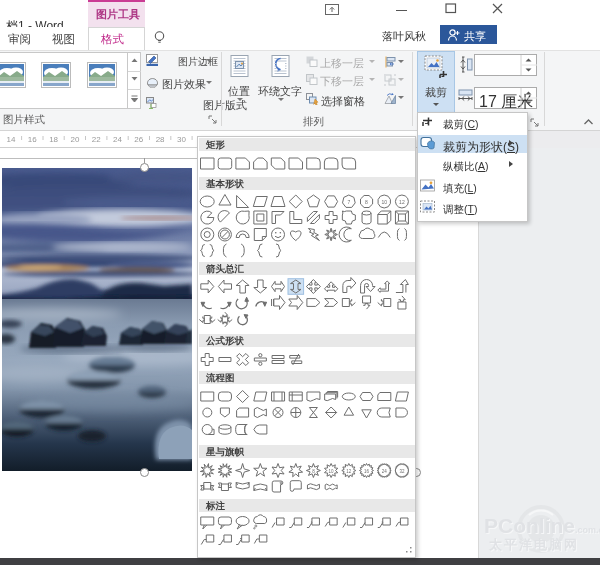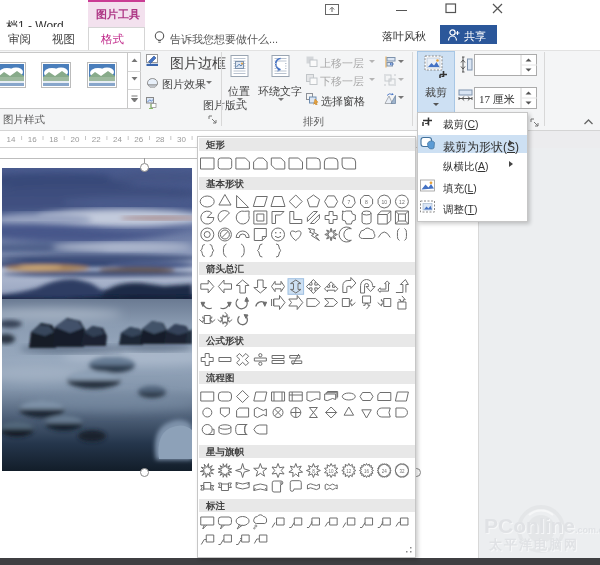--- a/index.html
+++ b/index.html
@@ -27,21 +27,20 @@
 
 <div class="abs" style="left:0;top:27px;width:600px;height:23px;background:#fff;"></div>
 <div class="abs" style="left:8px;top:32px;font-size:11.5px;color:#444;">审阅</div>
 <div class="abs" style="left:52px;top:32px;font-size:11.5px;color:#444;">视图</div>
 <div class="abs" style="left:88px;top:27px;width:57px;height:24px;background:#fff;border:1px solid #d5d5d5;border-bottom:none;"></div>
 <div class="abs" style="left:101px;top:32px;font-size:11.5px;color:#c0298a;font-family:Liberation Mono, monospace;">格式</div>
 <svg class="abs" style="left:153px;top:30px" width="13" height="15">
       <circle cx="6.5" cy="6" r="4.2" fill="none" stroke="#555" stroke-width="1.1"></circle>
       <path d="M5,10.5 h3 M5.3,12.2 h2.4" stroke="#555" stroke-width="1"></path>
     </svg>
-<div class="abs" style="left:170px;top:32px;font-size:11px;color:#595959;">告诉我您想要做什么...</div>
 <div class="abs" style="left:382px;top:29px;font-size:11px;color:#333;">落叶风秋</div>
 <div class="abs" style="left:440px;top:25px;width:57px;height:19px;background:#2b579a;"></div>
 <svg class="abs" style="left:447px;top:28px" width="14" height="14">
       <circle cx="5.5" cy="4.5" r="2.6" fill="none" stroke="#fff" stroke-width="1.2"></circle>
       <path d="M1.5,12.5 a4,4.5 0 0 1 8,0" fill="none" stroke="#fff" stroke-width="1.2"></path>
       <path d="M10.5,3 v4 M8.5,5 h4" stroke="#fff" stroke-width="1.1"></path>
     </svg>
 <div class="abs" style="left:464px;top:29px;font-size:11px;color:#fff;">共享</div>
 
 <div class="abs" style="left:0;top:50px;width:600px;height:81px;background:#f4f5f6;border-top:1px solid #e2e2e2;border-bottom:1px solid #d4d4d4;"></div>
@@ -90,21 +89,21 @@
 
 <svg class="abs" style="left:208px;top:115px" width="10" height="10">
       <path d="M1,1 h3 M1,1 v3 M4,4 l4,4 M8,8 v-3 M8,8 h-3" stroke="#777" fill="none"></path>
     </svg>
 
 <svg class="abs" style="left:146px;top:54px" width="13" height="12">
       <rect x="0.5" y="0.5" width="11" height="8" fill="#fff" stroke="#999"></rect>
       <path d="M2.5,7.5 L8,2 l2,2 L4.5,9.5Z" fill="#4472c4" stroke="#2f548c" stroke-width="0.6"></path>
       <rect x="0.5" y="9.8" width="11.5" height="2.2" fill="#3a66ad"></rect>
     </svg>
-<div class="abs" style="left:170px;top:55px;font-size:14px;color:#444;text-align:center;">图片边框</div>
+<div class="abs" style="left:178px;top:55px;font-size:10px;color:#444;text-align:center;">图片边框</div>
 <div class="abs" style="left:206px;top:59px;width:0;height:0;border:3px solid transparent;border-top-color:#777;"></div>
 <svg class="abs" style="left:146px;top:76px" width="13" height="12">
       <path d="M2,9 a5,4.5 0 1 1 9,0Z" fill="#e8f0fa" stroke="#888"></path>
       <path d="M2,9 h9 l-2,2.3 h-5Z" fill="#c8cdd4" stroke="#888" stroke-width="0.6"></path>
     </svg>
 <div class="abs" style="left:162px;top:77px;font-size:11px;color:#444;">图片效果</div>
 <div class="abs" style="left:206px;top:81px;width:0;height:0;border:3px solid transparent;border-top-color:#777;"></div>
 <svg class="abs" style="left:146px;top:97px" width="13" height="12">
       <rect x="0.5" y="0.5" width="7" height="5.5" fill="#dce7f5" stroke="#888"></rect>
       <path d="M1.5,5 l2.2,-2.2 l1.8,1.4 l1.6,-1.8" stroke="#4472c4" fill="none" stroke-width="0.8"></path>
@@ -209,21 +208,21 @@
       <line x1="1" y1="10" x2="17" y2="10" stroke="#e4e4e4"></line>
       <path d="M5.5,6.5 L8.5,3.5 L11.5,6.5Z" fill="#555"></path>
       <path d="M5.5,13.5 L8.5,16.5 L11.5,13.5Z" fill="#555"></path>
     </svg>
 <svg class="abs" style="left:458px;top:89px" width="15" height="17">
       <rect x="1" y="1" width="13" height="5" fill="#dbe6f4" stroke="#7e93ad"></rect>
       <path d="M1,9.5 h13 M1,9.5 m3,0 M4,9.5 l2.2,-2 M4,9.5 l2.2,2 M12,9.5 l-2.2,-2 M12,9.5 l-2.2,2" stroke="#555" fill="none"></path>
       <path d="M1,8 v3 M14,8 v3" stroke="#555"></path>
     </svg>
 <div class="abs" style="left:474px;top:87px;width:63px;height:22px;background:#fff;border:1px solid #ababab;"></div>
-<div class="abs" style="left:479px;top:92px;font-size:11px;color:#333;font-family:Liberation Serif, serif;">17 厘米</div>
+<div class="abs" style="left:479px;top:92px;font-size:16px;color:#333;">17 厘米</div>
 <svg class="abs" style="left:520px;top:88px" width="17" height="20">
       <line x1="1" y1="0" x2="1" y2="20" stroke="#d0d0d0"></line>
       <line x1="1" y1="10" x2="17" y2="10" stroke="#e4e4e4"></line>
       <path d="M5.5,6.5 L8.5,3.5 L11.5,6.5Z" fill="#555"></path>
       <path d="M5.5,13.5 L8.5,16.5 L11.5,13.5Z" fill="#555"></path>
     </svg>
 <svg class="abs" style="left:530px;top:118px" width="10" height="10">
       <path d="M1,1 h3 M1,1 v3 M4,4 l4,4 M8,8 v-3 M8,8 h-3" stroke="#777" fill="none"></path>
     </svg>
 <div class="abs" style="left:544px;top:52px;width:1px;height:74px;background:#d8d8d8;"></div>

